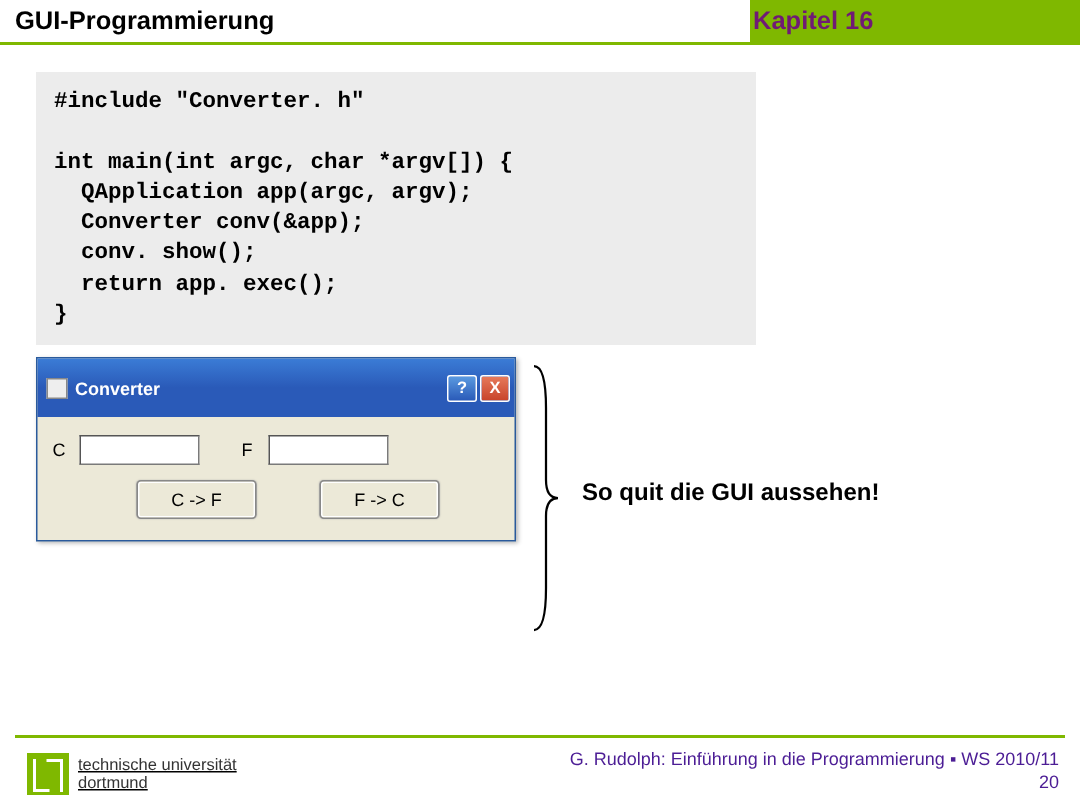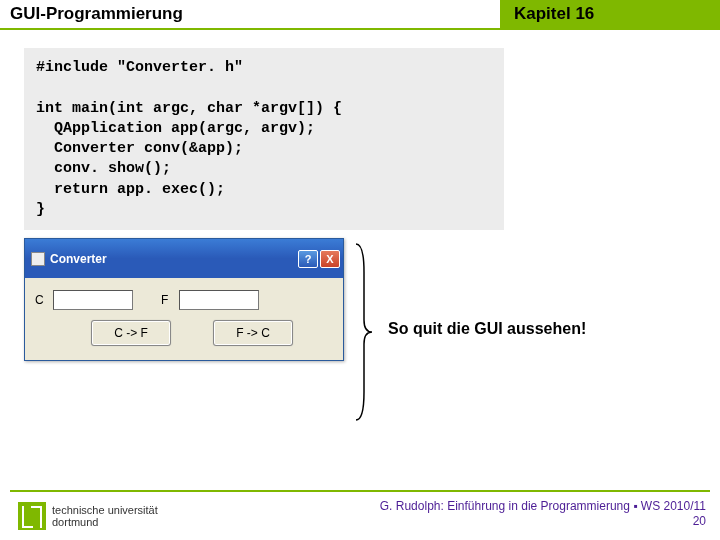--- a/index.html
+++ b/index.html
@@ -1,20 +1,20 @@
 <!DOCTYPE html>
 <html><head>
 <meta charset="utf-8">
 <style>
   * { box-sizing: border-box; margin: 0; padding: 0; }
   body { width: 720px; height: 540px; background: #fff; font-family: Arial, sans-serif; position: relative; overflow: hidden; }
   
   .header { display: flex; width: 100%; height: 30px; }
   .header-left { flex: 1; background: #fff; border-bottom: 2px solid #7fb800; padding: 4px 10px; font-weight: bold; font-size: 17px; color: #000; }
-  .header-right { width: 220px; background: #7fb800; color: #000000; padding: 4px 14px; font-weight: bold; font-size: 17px; }
+  .header-right { width: 220px; background: #7fb800; color: #701a75; padding: 4px 2px; font-weight: bold; font-size: 17px; }
   
   .code-block { margin: 18px 24px 0 24px; background: #ececec; padding: 10px 12px; font-family: "Courier New", monospace; font-size: 15px; font-weight: bold; line-height: 1.35; color: #000; width: 480px; }
   .code-block pre { font-family: inherit; white-space: pre; }
   
   .win-area { position: absolute; left: 24px; top: 238px; width: 320px; }
   .win { width: 320px; border: 1px solid #2a5a9c; background: #ece9d8; box-shadow: 1px 1px 3px rgba(0,0,0,0.3); }
   .titlebar { height: 39px; background: linear-gradient(to bottom, #3b7cd6 0%, #2a5ab8 50%, #2a5ab8 100%); display: flex; align-items: center; padding: 0 3px 0 6px; }
   .titlebar-icon { width: 14px; height: 14px; background: #eee; border: 1px solid #888; margin-right: 5px; }
   .titlebar-text { color: #fff; font-size: 12px; font-weight: bold; flex: 1; }
   .tbtn { width: 20px; height: 18px; margin-left: 2px; border: 1px solid #fff; border-radius: 2px; display: flex; align-items: center; justify-content: center; font-size: 11px; font-weight: bold; color: #fff; }
@@ -31,21 +31,21 @@
   .quitrow { text-align: center; margin-top: 22px; }
   .quitbtn { display: inline-flex; width: 70px; height: 24px; background: #ece9d8; border: 1px solid #888; border-radius: 3px; box-shadow: inset 0 0 0 1px #fff; font-size: 12px; align-items: center; justify-content: center; cursor: pointer; }
   
   .brace { position: absolute; left: 352px; top: 242px; width: 22px; height: 180px; }
   .brace svg { width: 100%; height: 100%; }
   
   .caption { position: absolute; left: 388px; top: 320px; font-weight: bold; font-size: 16px; color: #000; }
   
   .footer-line { position: absolute; left: 10px; right: 10px; bottom: 48px; height: 2px; background: #7fb800; }
   .footer { position: absolute; left: 18px; bottom: 10px; right: 14px; display: flex; align-items: flex-end; justify-content: space-between; }
-  .logo { display: flex; align-items: center; gap: 6px; }
+  .logo { display: flex; align-items: center; gap: 6px; text-decoration: underline; }
   .logo-mark { width: 28px; height: 28px; background: #7fb800; position: relative; }
   .logo-mark::before { content: ""; position: absolute; left: 4px; top: 4px; width: 9px; height: 20px; border: 2px solid #fff; border-right: none; border-top: none; }
   .logo-mark::after { content: ""; position: absolute; right: 4px; top: 4px; width: 9px; height: 20px; border: 2px solid #fff; border-left: none; border-bottom: none; }
   .logo-text { font-size: 11px; color: #333; line-height: 1.1; }
   .credits { text-align: right; font-size: 12px; color: #4c1d95; line-height: 1.3; }
 </style>
 </head>
 <body>
 
 <div class="header">

